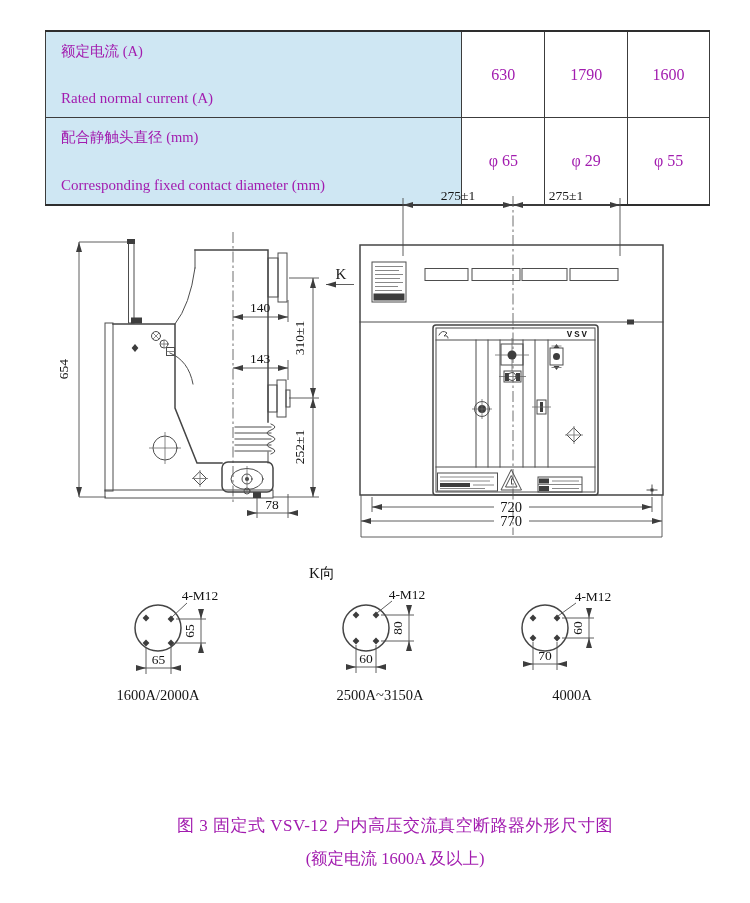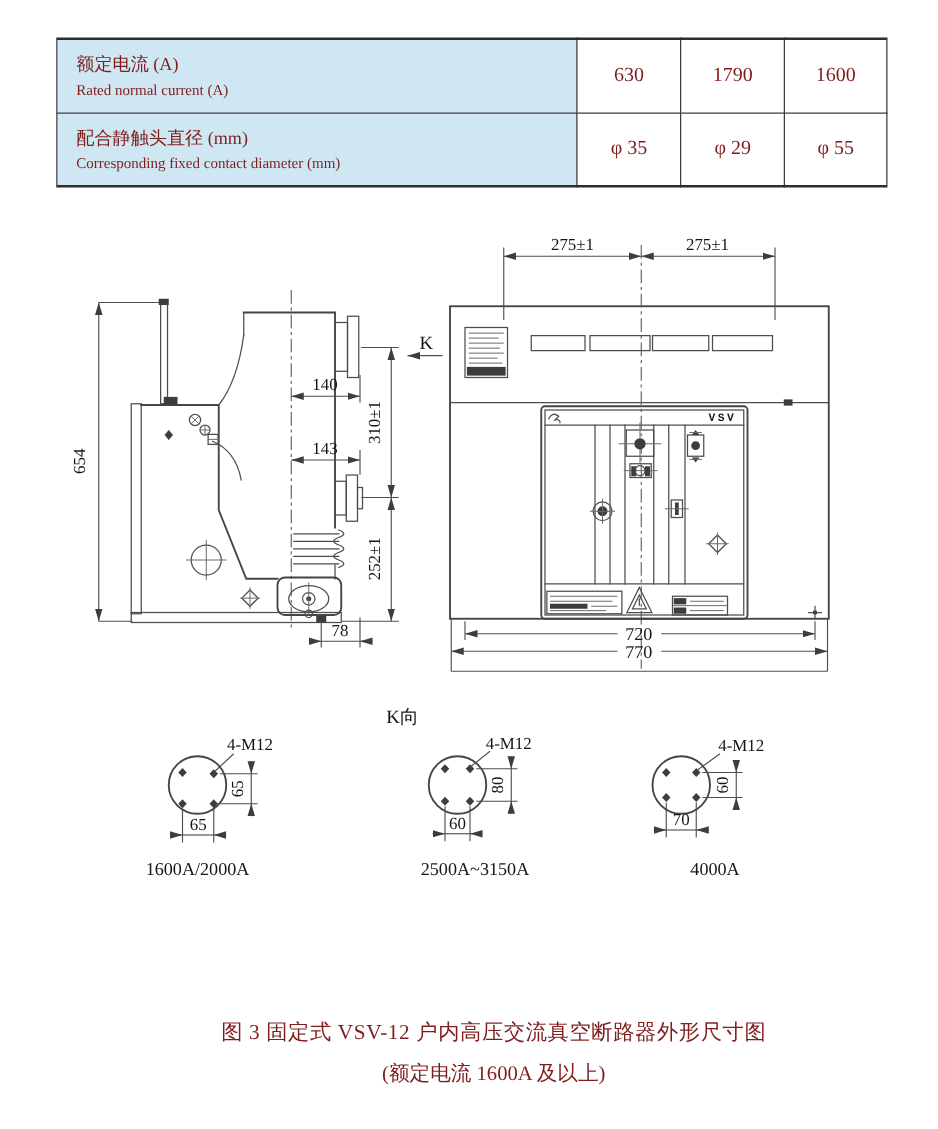--- a/index.html
+++ b/index.html
@@ -1,25 +1,25 @@
 <!DOCTYPE html>
 <html><head>
 <meta charset="utf-8">
 <style>
   html,body{margin:0;padding:0;background:#ffffff;}
   #page{position:relative;width:750px;height:903px;background:#ffffff;overflow:hidden;
-        font-family:"Liberation Serif","DejaVu Serif",serif;color:#7f1d1d;}
+        font-family:"Liberation Serif","DejaVu Serif",serif;color:#a21caf;}
   
   #ratings{position:absolute;left:45px;top:30px;width:665px;border-collapse:collapse;
            border-top:2px solid #2e2e2e;border-bottom:2px solid #2e2e2e;}
   #ratings td{border:1px solid #3c3c3c;vertical-align:middle;}
   #ratings td.lbl{background:#cfe7f3;padding:8px 8px 8px 15px;}
   #ratings td.val{text-align:center;font-size:16px;}
   .zh{font-size:14.5px;line-height:1.55;}
-  .en{font-size:12px;line-height:1.4;}
+  .en{font-size:15px;line-height:1.4;margin-top:26px;}
   #ratings tr{height:59px;}
   
   #caption{position:absolute;left:20px;top:814px;width:750px;text-align:center;}
   #caption .c1{font-size:17px;letter-spacing:.5px;}
   #caption .c2{font-size:16.5px;margin-top:11px;}
   
   #dwg{position:absolute;left:0;top:0;}
   .s{stroke:#4d4d4d;stroke-width:1;fill:none;stroke-linecap:square;}
   .s2{stroke:#454545;stroke-width:1.5;fill:none;stroke-linecap:square;}
   .thin{stroke:#6a6a6a;stroke-width:0.8;fill:none;}
@@ -51,21 +51,21 @@
       </td>
       <td class="val">630</td>
       <td class="val">1790</td>
       <td class="val">1600</td>
     </tr>
     <tr>
       <td class="lbl">
         <div class="zh">配合静触头直径 (mm)</div>
         <div class="en">Corresponding fixed contact diameter (mm)</div>
       </td>
-      <td class="val">φ 35</td>
+      <td class="val">φ 65</td>
       <td class="val">φ 29</td>
       <td class="val">φ 55</td>
     </tr>
   </tbody>
     </table>
 
   <svg id="dwg" width="750" height="903" viewBox="0 0 750 903">
     <defs>
       <marker id="arr" markerWidth="11" markerHeight="8" refX="10" refY="4" orient="auto-start-reverse" markerUnits="userSpaceOnUse">
         <path d="M0,1 L10,4 L0,7 Z" fill="#3d3d3d"></path>

